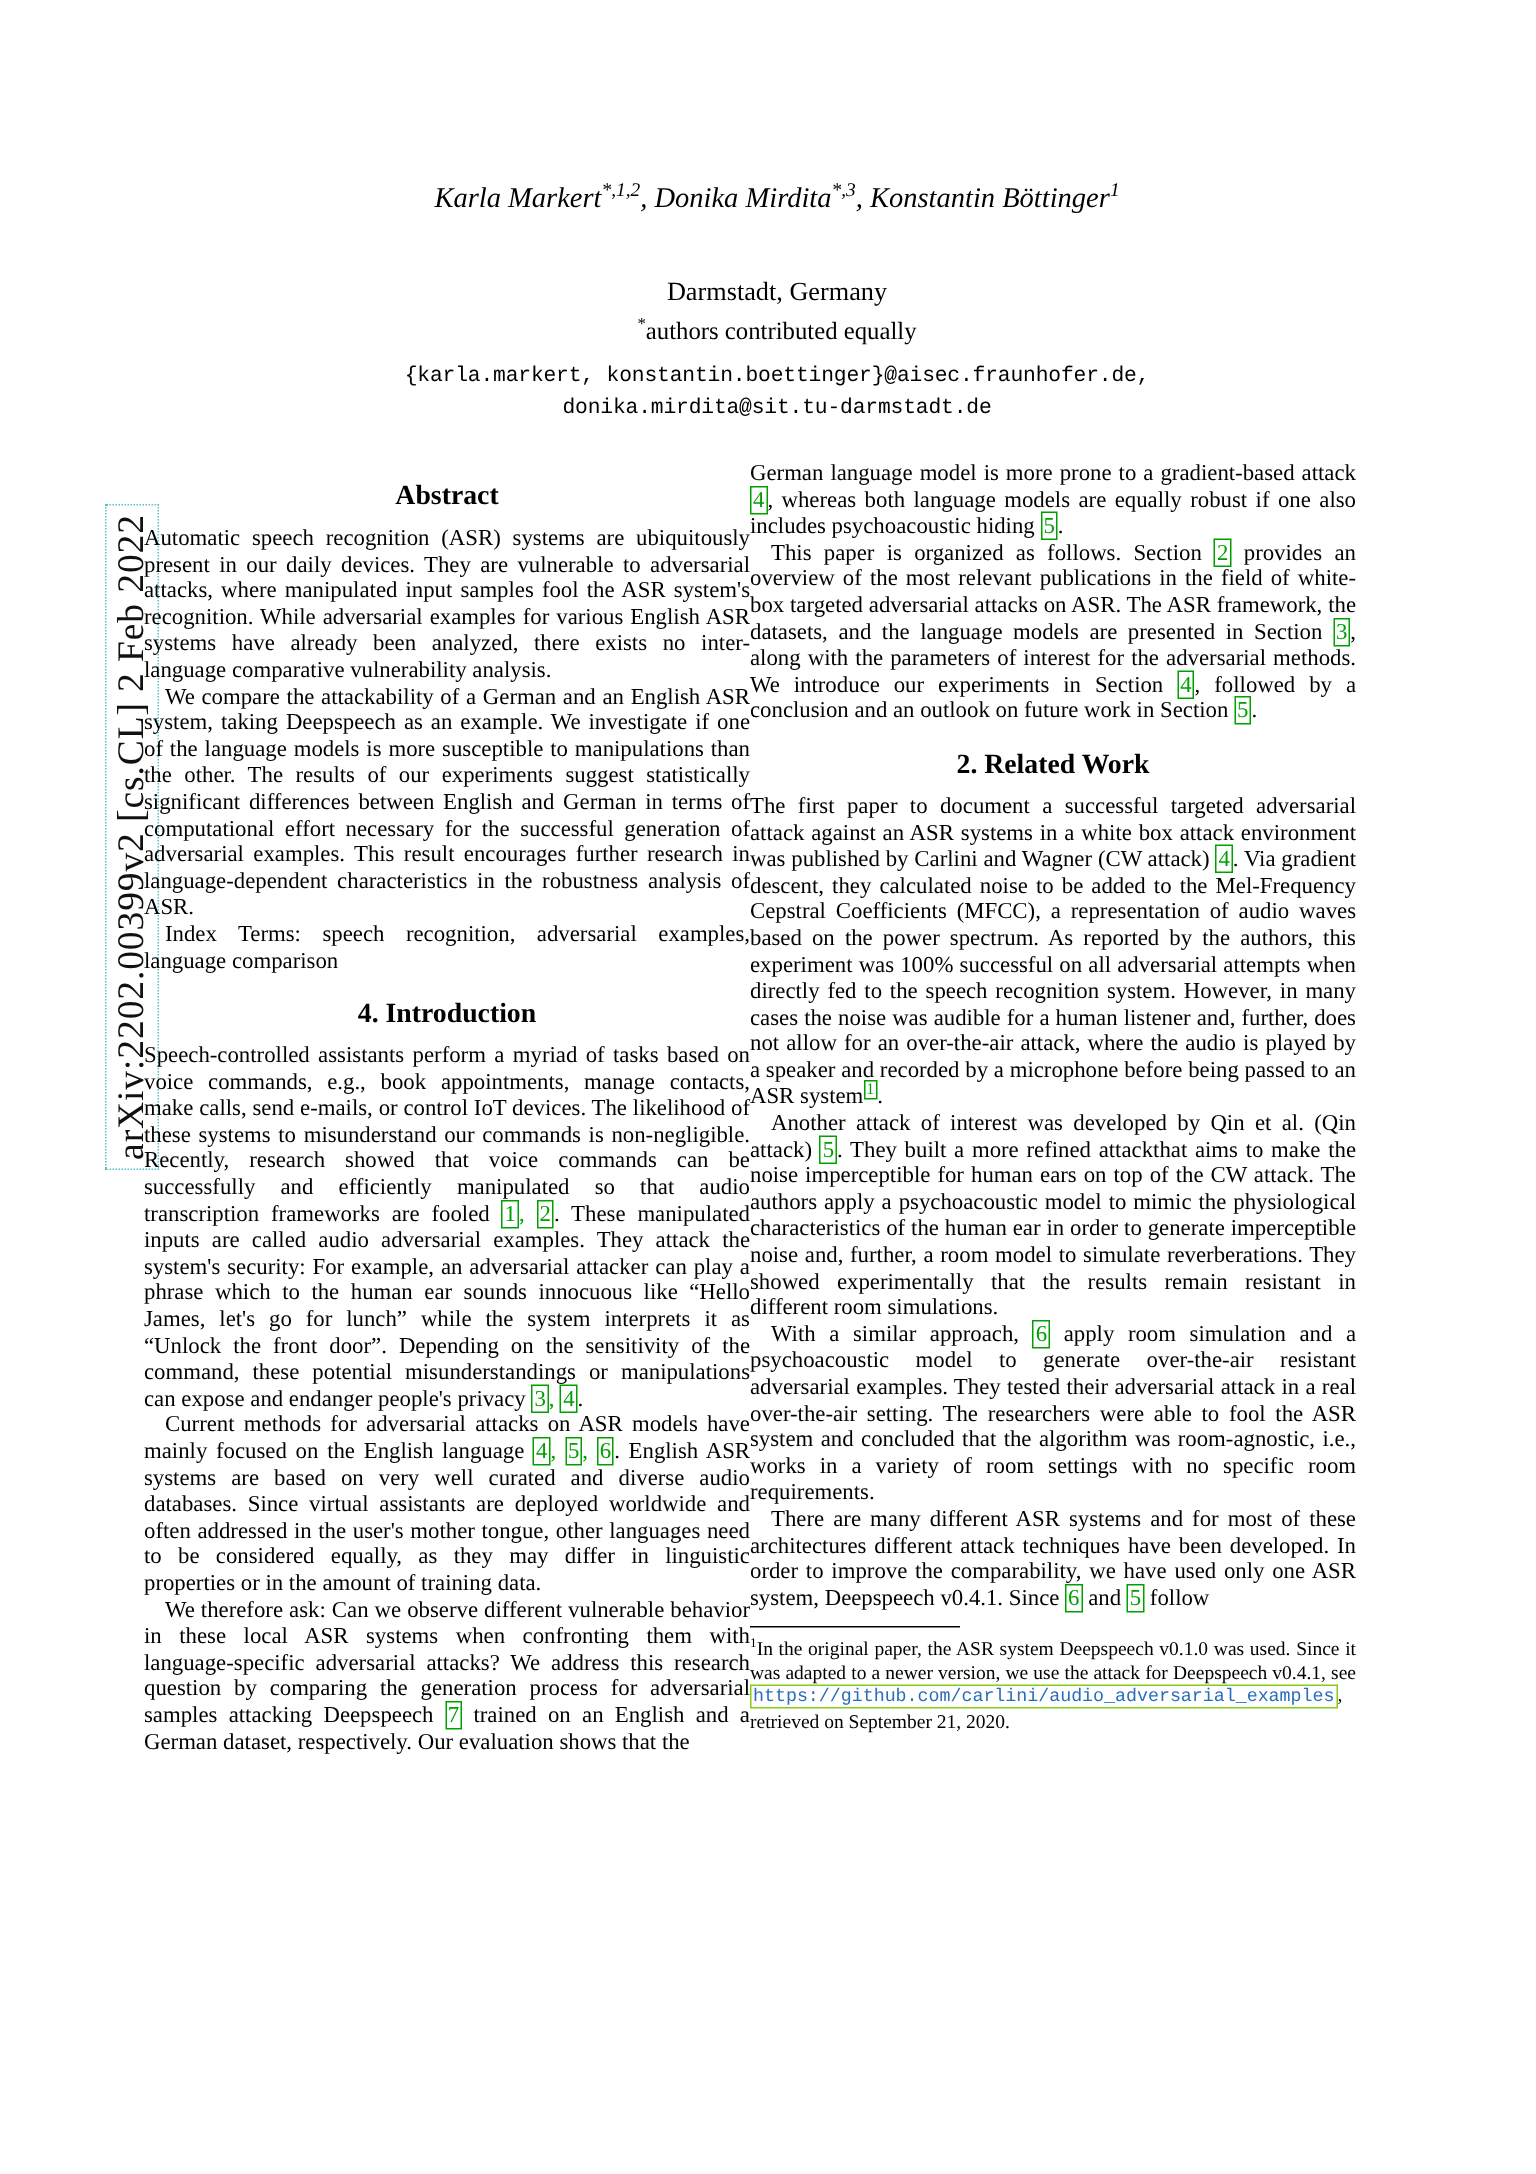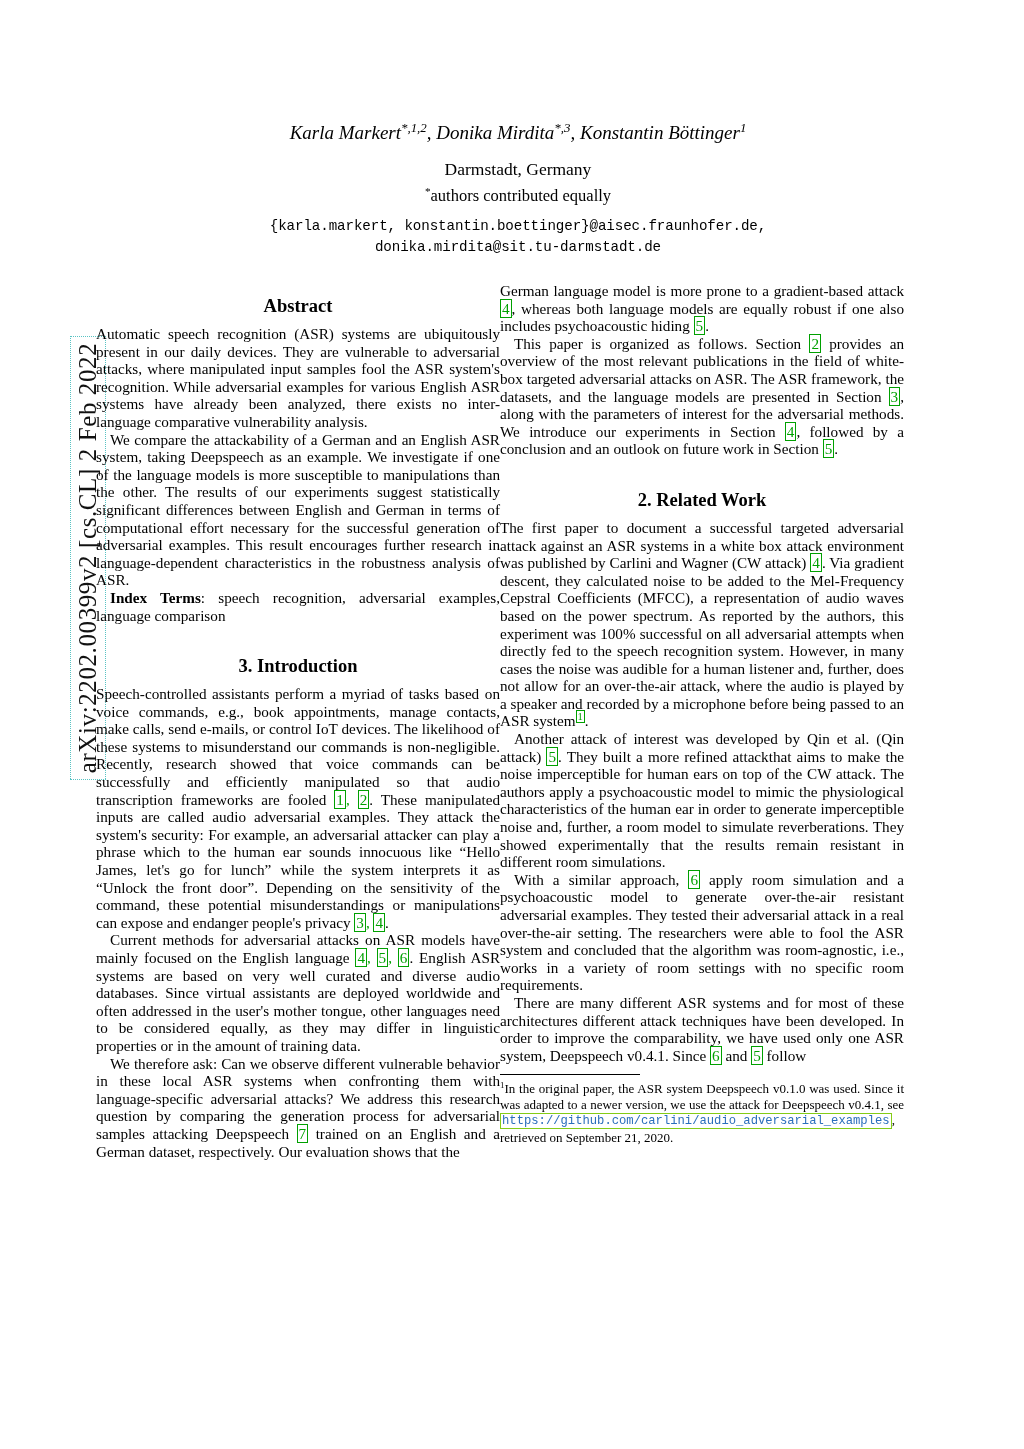--- a/index.html
+++ b/index.html
@@ -54,21 +54,21 @@
     font-weight: bold;
     font-size: 24.5px;
     line-height: 33px;
     margin: 0 0 26px 0;
   }
   .authors {
     text-align: center;
     font-style: italic;
     font-size: 19px;
     line-height: 26px;
-    margin-bottom: 11px;
+    margin-bottom: 36px;
   }
   .affil {
     text-align: center;
     font-size: 17.5px;
     line-height: 25px;
   }
   .equal {
     text-align: center;
     font-size: 16.5px;
     line-height: 24px;
@@ -92,21 +92,21 @@
   .col {
     width: 404px;
   }
   .sec-head {
     text-align: center;
     font-weight: bold;
     font-size: 18.5px;
     margin: 14px 0 8px 0;
   }
   .sec-head.numbered {
-    margin-top: 32px;
+    margin-top: 17px;
   }
   p {
     margin: 0;
     font-size: 15.2px;
     line-height: 17.6px;
     text-align: justify;
     text-justify: inter-word;
     hyphens: auto;
   }
   p + p { text-indent: 14px; }
@@ -119,21 +119,21 @@
     color: #00a000;
     border: 1px solid #00a000;
     padding: 0 1px;
   }
   .ref-link {
     color: #00a000;
     border: 1px solid #00a000;
     padding: 0 1px;
   }
   .italic { }
-  .bold { font-weight: bold; }
+  .bold { font-weight: normal; }
 
   .footnote-wrap {
     margin-top: 10px;
   }
   .footnote-rule {
     width: 140px;
     height: 1px;
     background: #000;
     margin: 4px 0 6px 0;
   }
@@ -182,21 +182,21 @@
     <div class="columns">
 
       <div class="col">
 
         <div class="sec-head">Abstract</div>
 
         <p class="noindent">Automatic speech recognition (ASR) systems are ubiquitously present in our daily devices. They are vulnerable to adversarial attacks, where manipulated input samples fool the ASR system's recognition. While adversarial examples for various English ASR systems have already been analyzed, there exists no inter-language comparative vulnerability analysis.</p>
         <p>We compare the attackability of a German and an English ASR system, taking Deepspeech as an example. We investigate if one of the language models is more susceptible to manipulations than the other. The results of our experiments suggest statistically significant differences between English and German in terms of computational effort necessary for the successful generation of adversarial examples. This result encourages further research in language-dependent characteristics in the robustness analysis of ASR.</p>
         <p><span class="bold">Index Terms</span><span>:  speech recognition, adversarial examples, language comparison</span></p>
 
-        <div class="sec-head numbered">3.  Introduction</div>
+        <div class="sec-head numbered">4.  Introduction</div>
 
         <p class="noindent"><span>Speech-controlled assistants perform a myriad of tasks based on voice commands, e.g., book appointments, manage contacts, make calls, send e-mails, or control IoT devices. The likelihood of these systems to misunderstand our commands is non-negligible. Recently, research showed that voice commands can be successfully and efficiently manipulated so that audio transcription frameworks are fooled </span><span class="cite-box">1</span><span class="cite">, </span><span class="cite-box">2</span><span>. These manipulated inputs are called </span><span class="italic">audio adversarial examples</span><span>. They attack the system's security: For example, an adversarial attacker can play a phrase which to the human ear sounds innocuous like “Hello James, let's go for lunch” while the system interprets it as “Unlock the front door”. Depending on the sensitivity of the command, these potential misunderstandings or manipulations can expose and endanger people's privacy </span><span class="cite-box">3</span><span class="cite">, </span><span class="cite-box">4</span><span>.</span></p>
 
         <p><span>Current methods for adversarial attacks on ASR models have mainly focused on the English language </span><span class="cite-box">4</span><span class="cite">, </span><span class="cite-box">5</span><span class="cite">, </span><span class="cite-box">6</span><span>. English ASR systems are based on very well curated and diverse audio databases. Since virtual assistants are deployed worldwide and often addressed in the user's mother tongue, other languages need to be considered equally, as they may differ in linguistic properties or in the amount of training data.</span></p>
 
         <p><span>We therefore ask: Can we observe different vulnerable behavior in these local ASR systems when confronting them with language-specific adversarial attacks? We address this research question by comparing the generation process for adversarial samples attacking Deepspeech </span><span class="cite-box">7</span><span> trained on an English and a German dataset, respectively. Our evaluation shows that the</span></p>
 
       </div>
 
       <div class="col">

